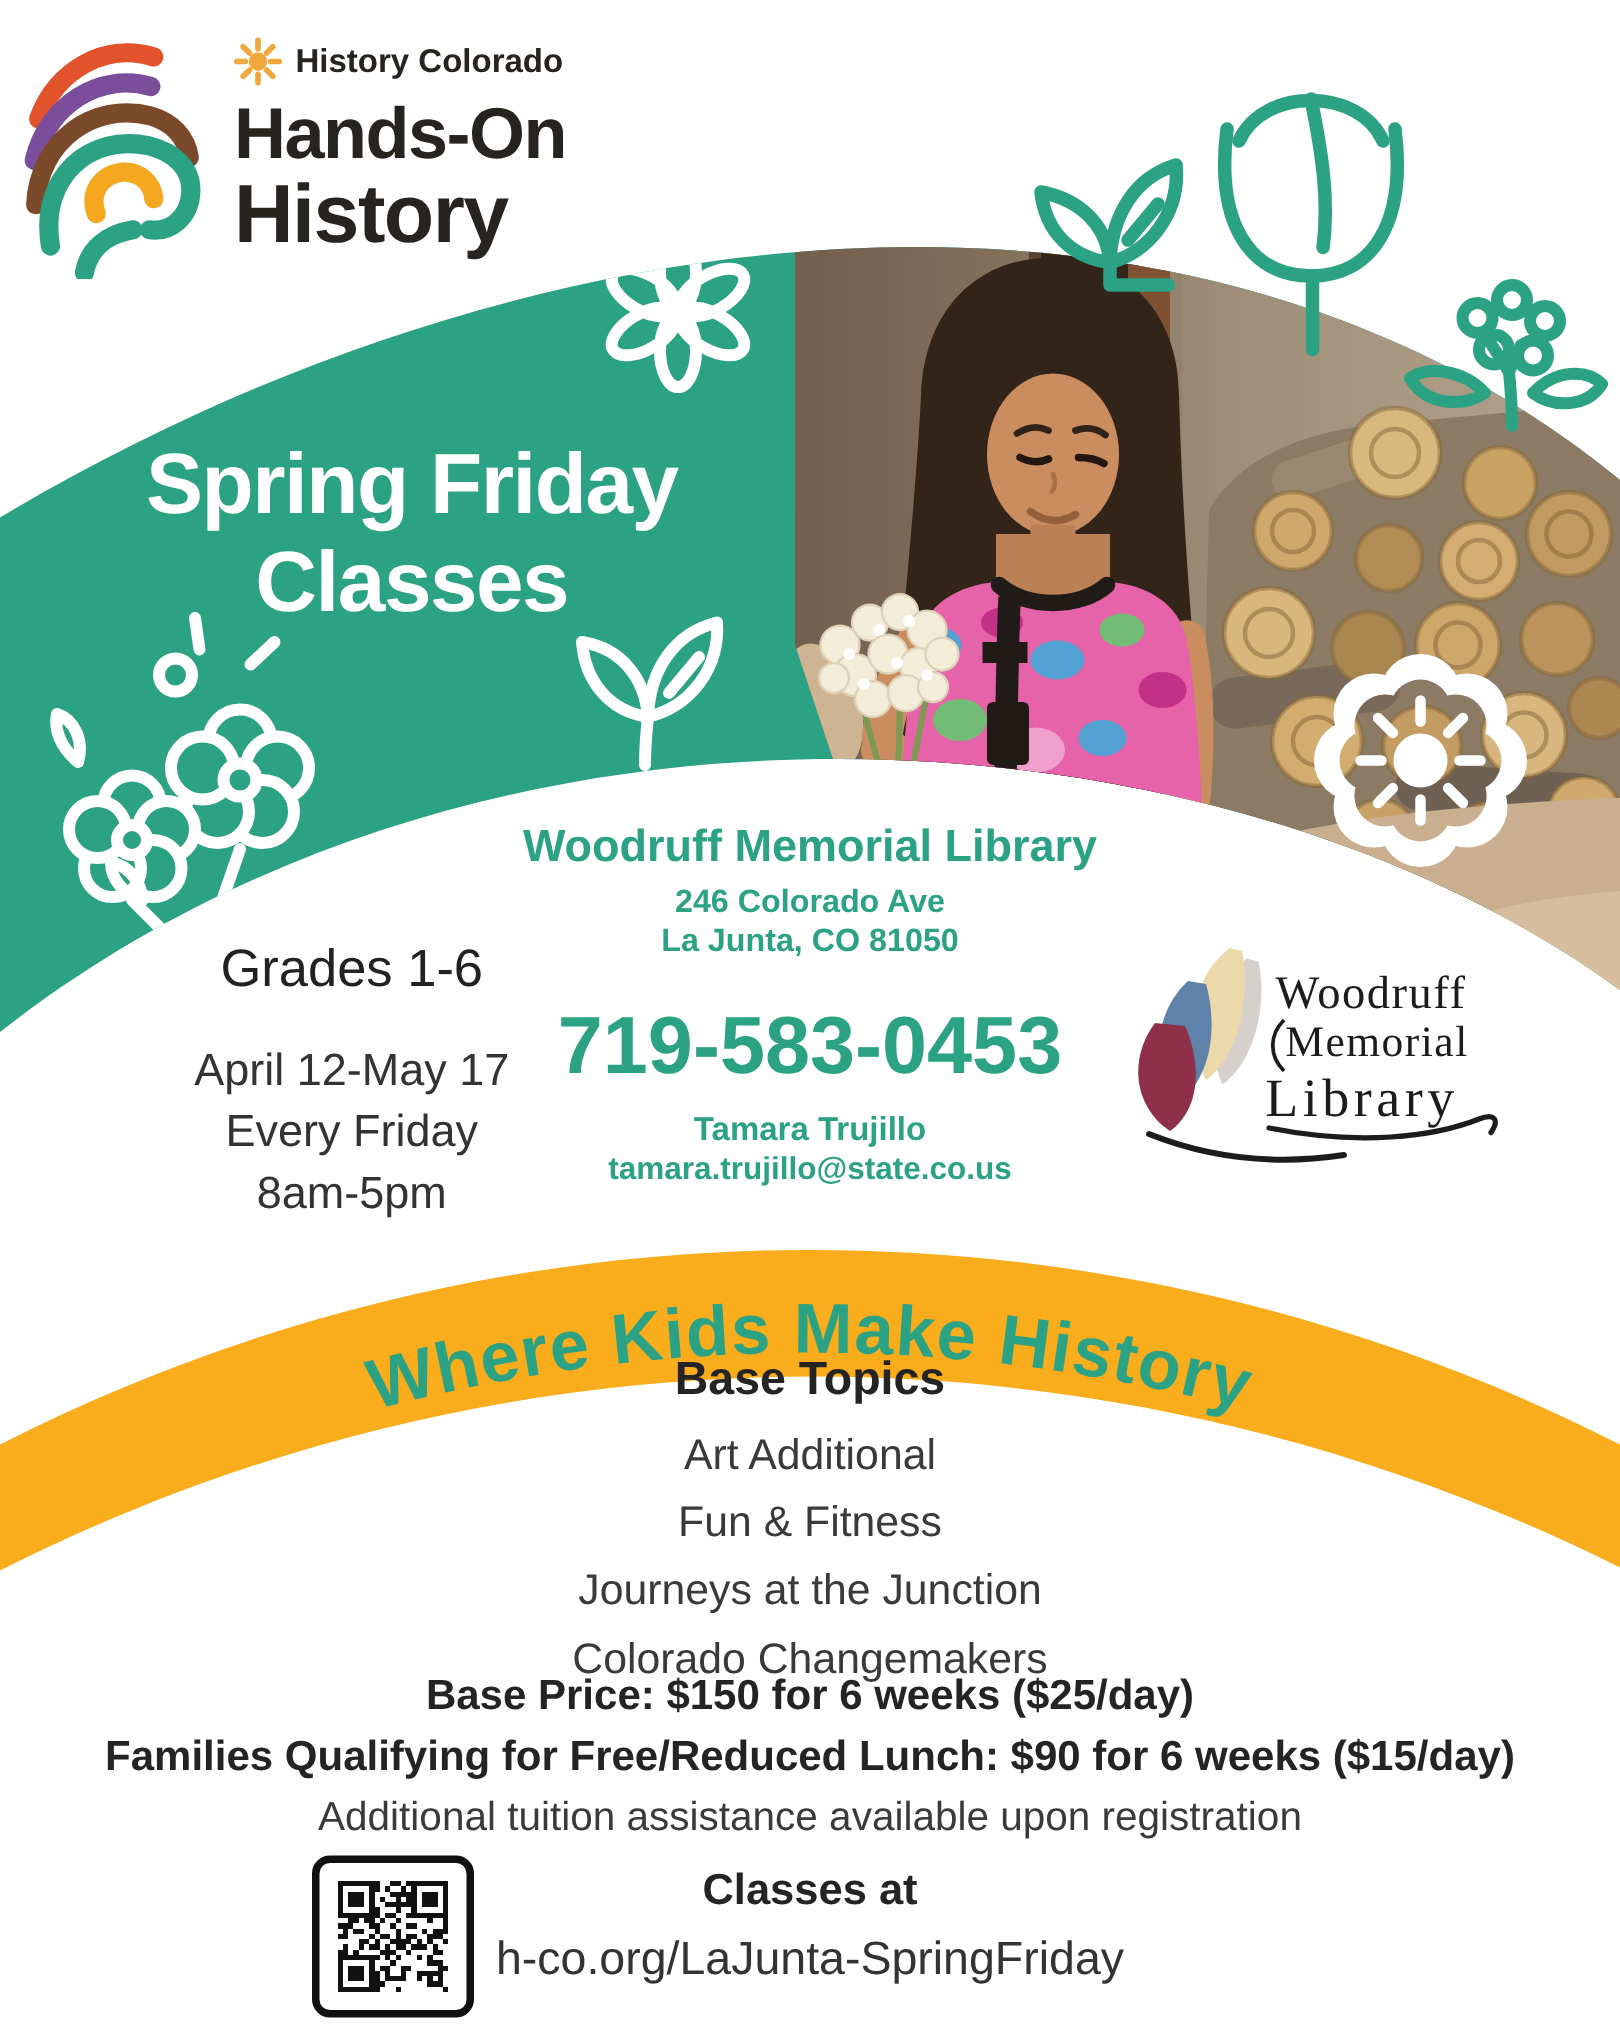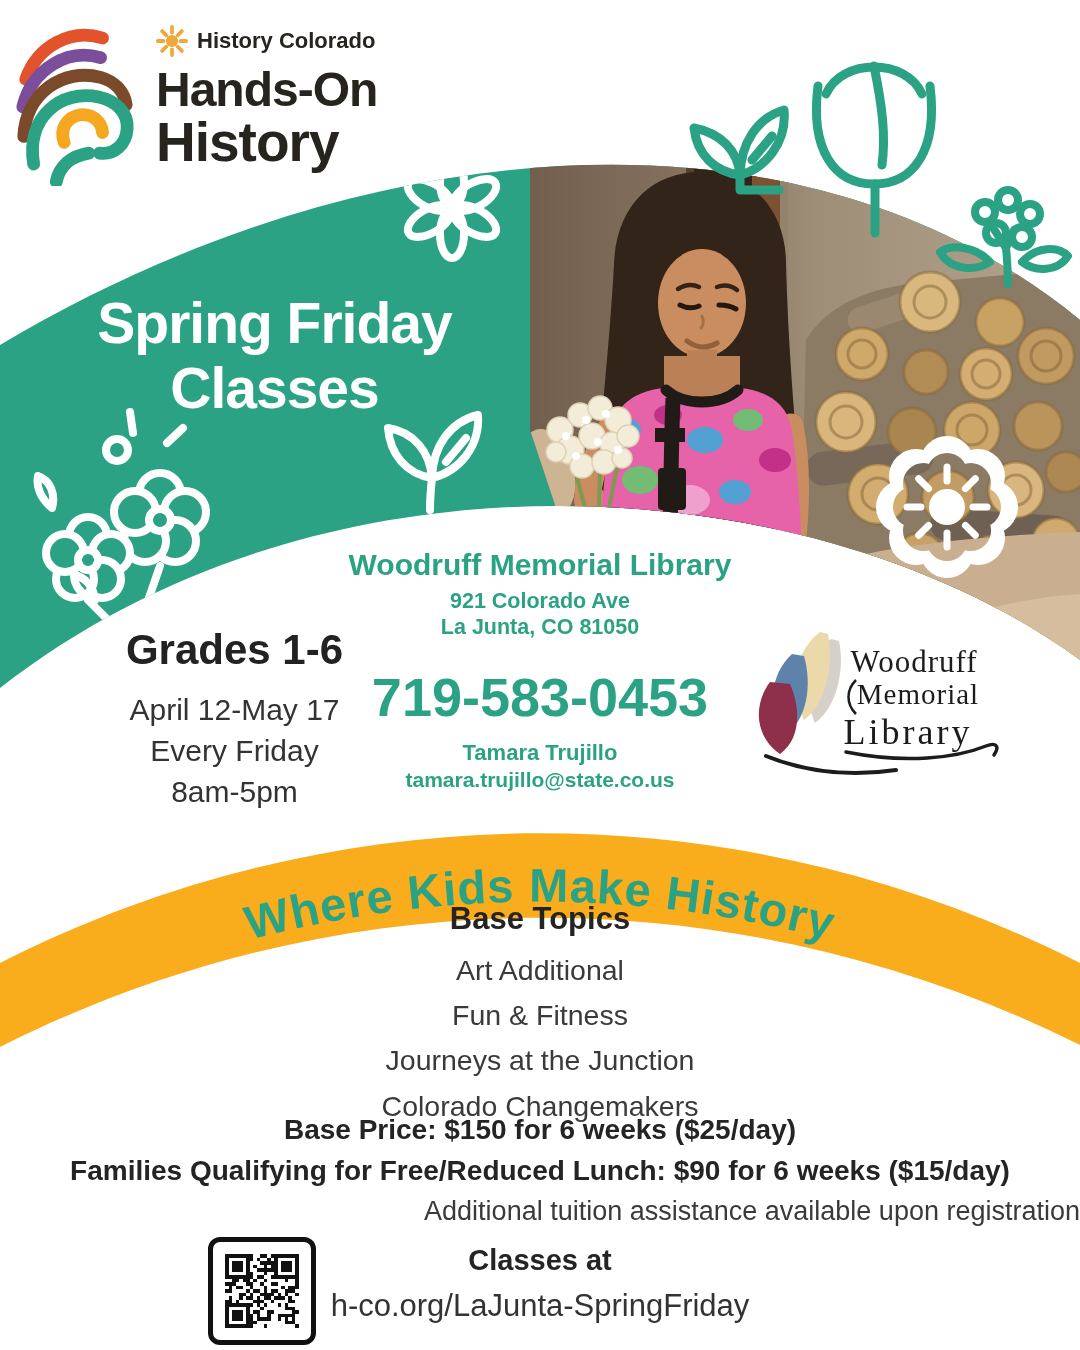--- a/index.html
+++ b/index.html
@@ -16,37 +16,37 @@
   .history{font-size:55px;font-weight:800;letter-spacing:-1px;line-height:1.0;}
   
   .hero-svg{position:absolute;top:0;left:0;z-index:1;}
   .spring-title{position:absolute;top:291px;left:22px;width:505px;z-index:3;text-align:center;
     color:#fff;font-size:57px;font-weight:800;letter-spacing:-1px;line-height:1.14;}
   
   .location{position:absolute;top:548px;left:0;width:1080px;text-align:center;z-index:3;}
   .loc-name{font-size:30px;font-weight:800;color:#2BA283;}
   .loc-addr{font-size:21.5px;font-weight:700;color:#2BA283;line-height:1.2;margin-top:7px;}
   .schedule{position:absolute;top:626px;left:52px;width:365px;text-align:center;z-index:3;}
-  .grades{font-size:42px;font-weight:700;color:#222;margin-bottom:16px;}
+  .grades{font-size:35px;font-weight:400;color:#222;margin-bottom:28px;}
   .sched-line{font-size:30px;font-weight:400;color:#333;line-height:1.36;}
   .contact{position:absolute;top:666px;left:0;width:1080px;text-align:center;z-index:3;}
   .phone{font-size:54px;font-weight:800;color:#2BA283;margin-bottom:12px;}
   .contact-name{font-size:22px;font-weight:700;color:#2BA283;}
   .email{font-size:21px;font-weight:700;color:#2BA283;margin-top:2px;}
   .wml-logo{position:absolute;top:628px;left:756px;z-index:3;}
   
   .banner-svg{position:absolute;top:808px;left:0;z-index:2;}
   
   .topics{position:absolute;top:901px;left:0;width:1080px;text-align:center;z-index:3;}
   .topics-heading{font-size:31px;font-weight:800;color:#242424;margin-bottom:16px;}
   .topic-item{font-size:28.5px;font-weight:400;color:#3a3a3a;line-height:1.2;margin-bottom:11px;}
   
   .pricing{position:absolute;top:1114px;left:0;width:1080px;text-align:center;z-index:3;}
   .price-bold{font-size:28px;font-weight:700;color:#242424;margin-bottom:9px;}
-  .price-note{font-size:27px;font-weight:400;color:#3a3a3a;text-align:right;}
+  .price-note{font-size:27px;font-weight:400;color:#3a3a3a;}
   
   .register{position:absolute;top:1238px;left:0;width:1080px;text-align:center;z-index:3;}
   .register-label{font-size:29px;font-weight:800;color:#242424;margin-top:6px;}
   .register-url{font-size:31px;font-weight:400;color:#333;margin-top:11px;}
   .qr-wrap{position:absolute;left:208px;top:1237px;z-index:4;background:#fff;border:5px solid #111;
     border-radius:12px;padding:5px;}
 </style>
 </head>
 <body>
 
@@ -341,21 +341,21 @@
   </svg>
 
   <div class="spring-title">
     <div>Spring Friday</div>
     <div>Classes</div>
   </div>
 
   <div class="location">
     <div class="loc-name">Woodruff Memorial Library</div>
     <div class="loc-addr">
-      <div>921 Colorado Ave</div>
+      <div>246 Colorado Ave</div>
       <div>La Junta, CO 81050</div>
     </div>
   </div>
 
   <div class="schedule">
     <div class="grades">Grades 1-6</div>
     <div class="sched-line">April 12-May 17</div>
     <div class="sched-line">Every Friday</div>
     <div class="sched-line">8am-5pm</div>
   </div>

